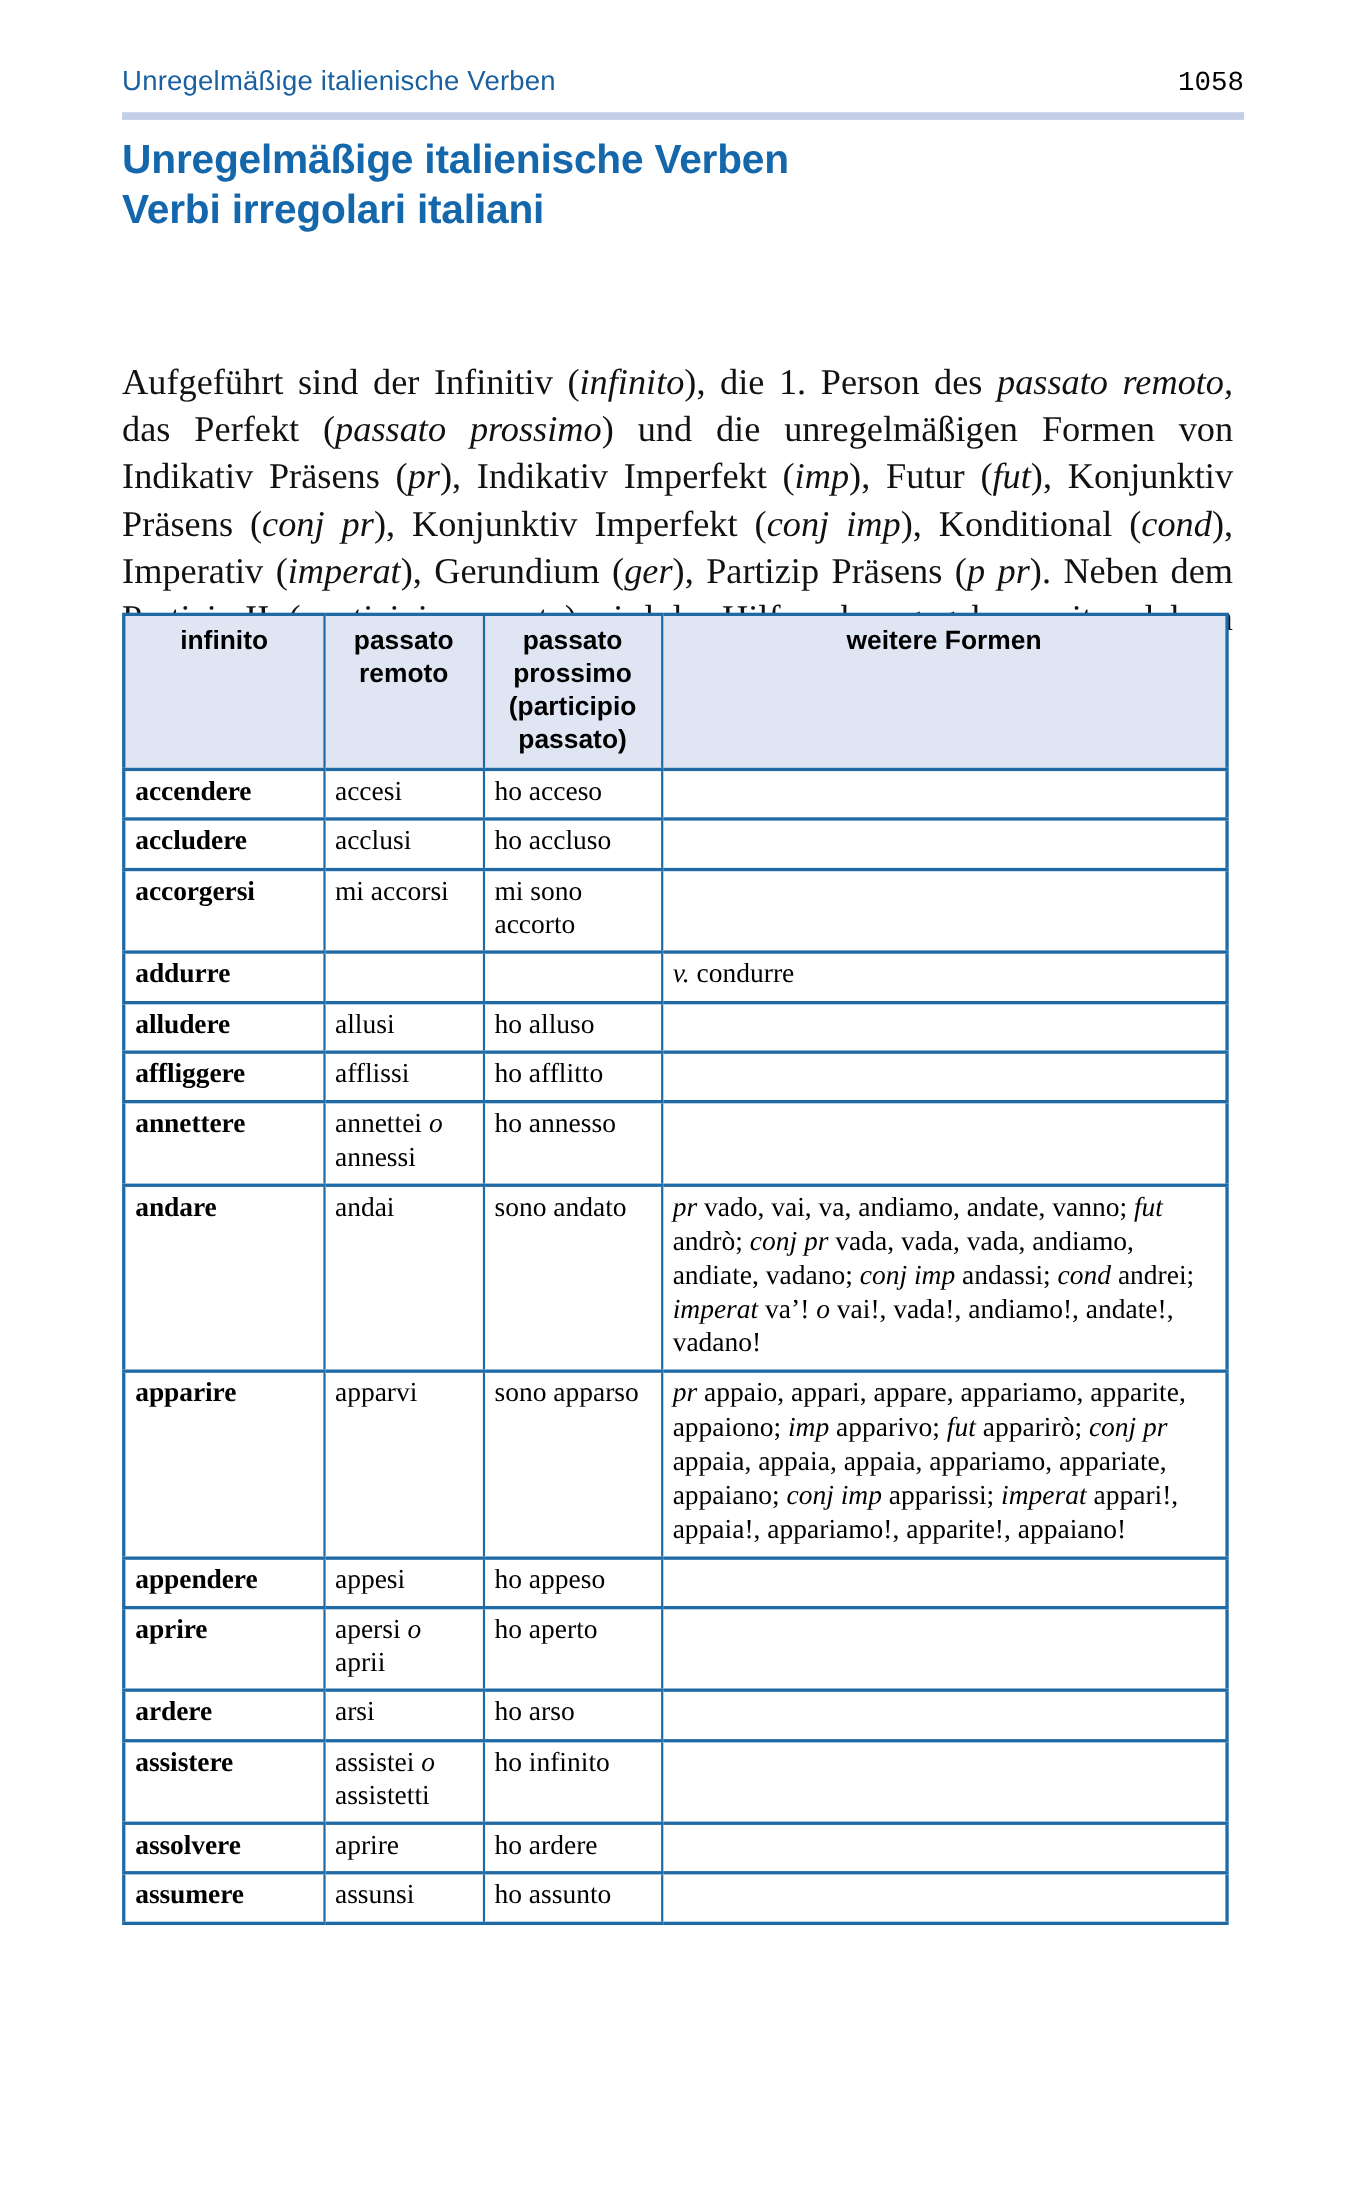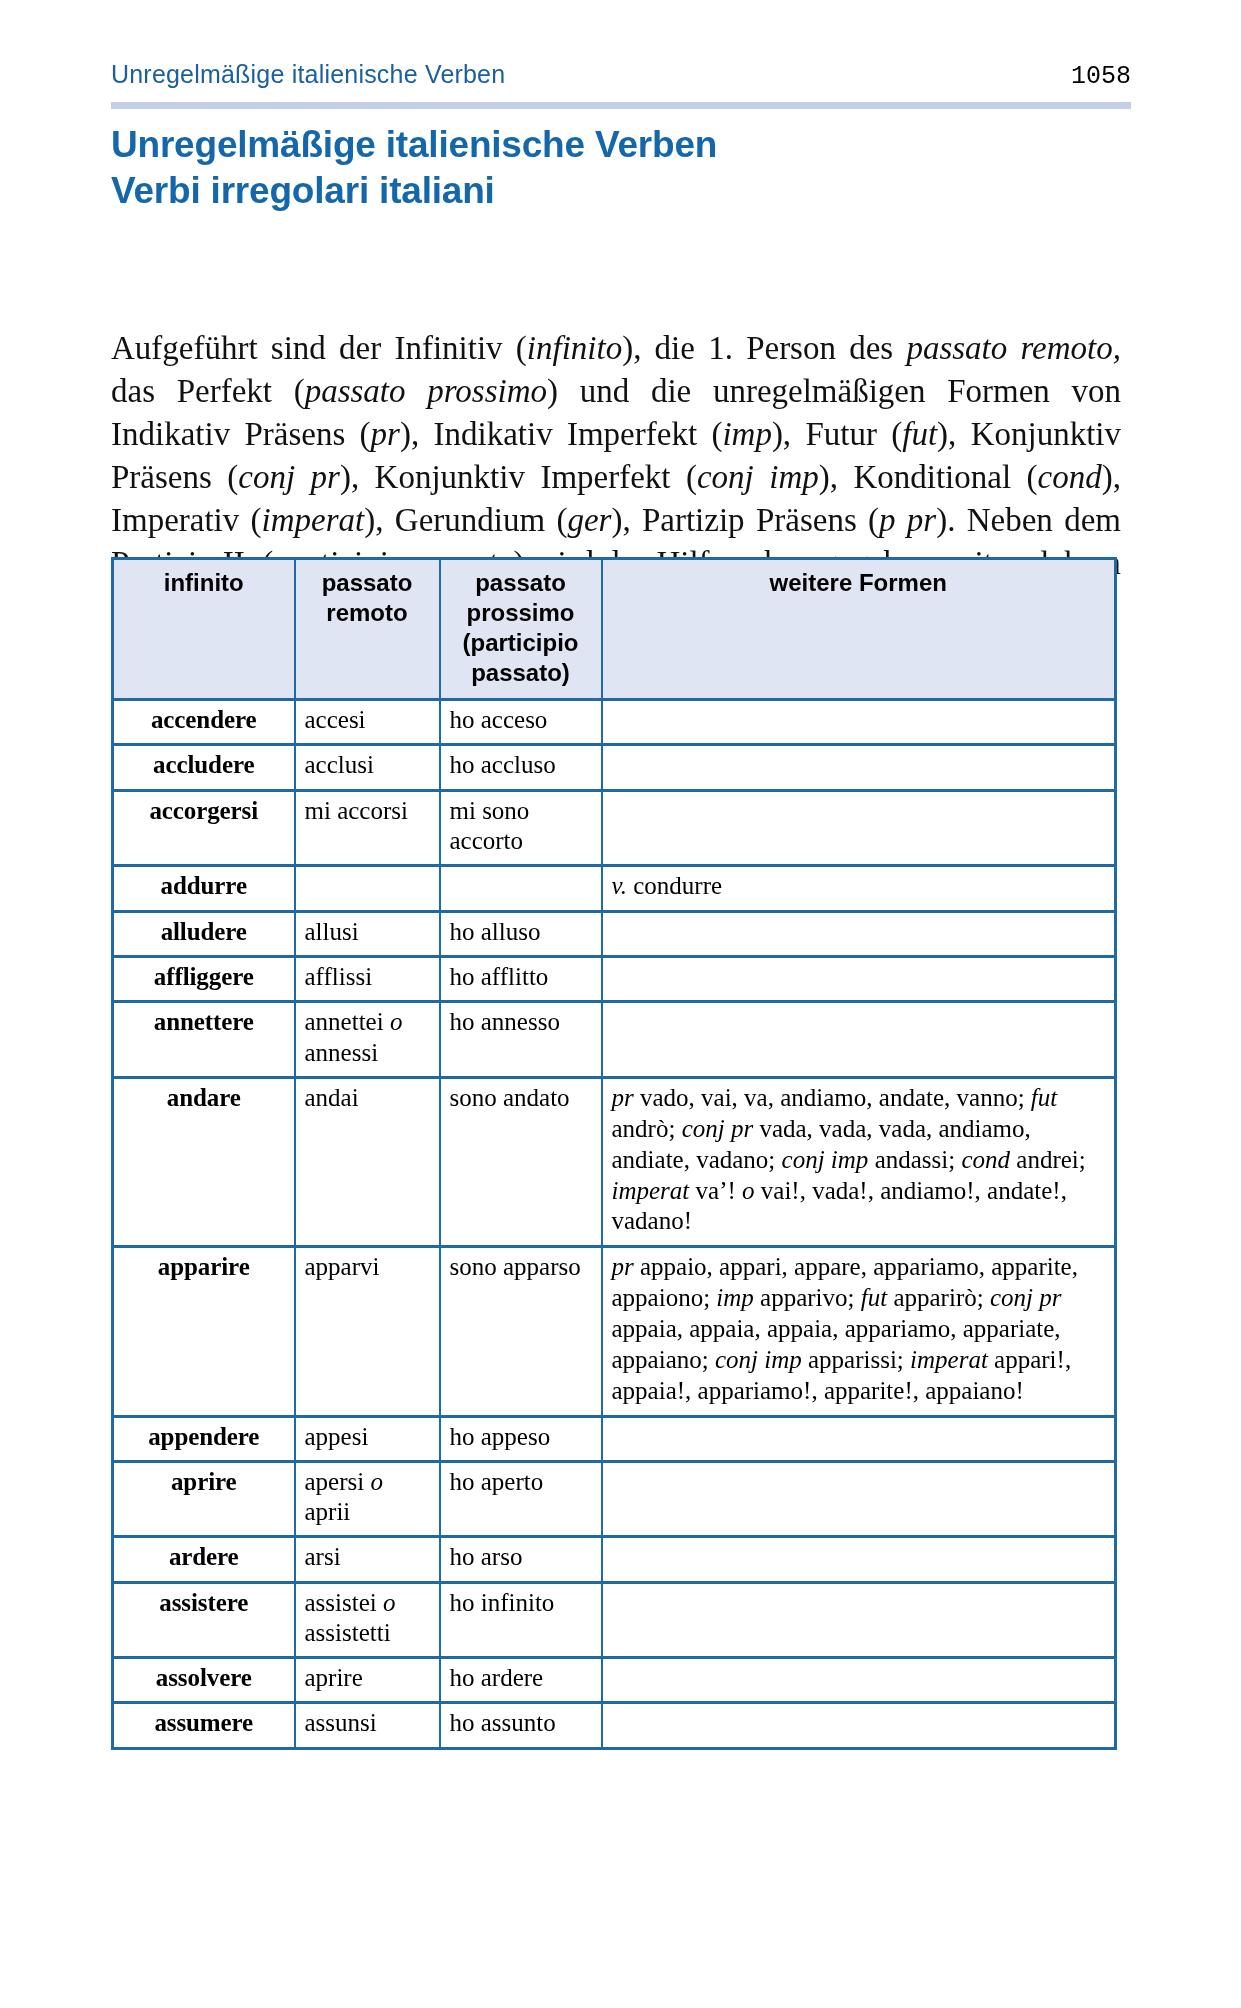--- a/index.html
+++ b/index.html
@@ -120,21 +120,20 @@
     padding: 8px 6px 10px 6px;
     height: 118px;
     vertical-align: top;
   }
   .verb-table tr.head th.wf { vertical-align: top; }
 
   td.infinito {
     font-family: "Liberation Serif", serif;
     font-weight: bold;
     letter-spacing: -0.1px;
-    text-align: center;
   }
   td.remoto, td.prossimo, td.forms {
     font-family: "Liberation Serif", serif;
     font-weight: normal;
     margin-top: 21px;
   }
   td.forms { line-height: 1.235; }
   .it { font-style: italic; }
 
   

